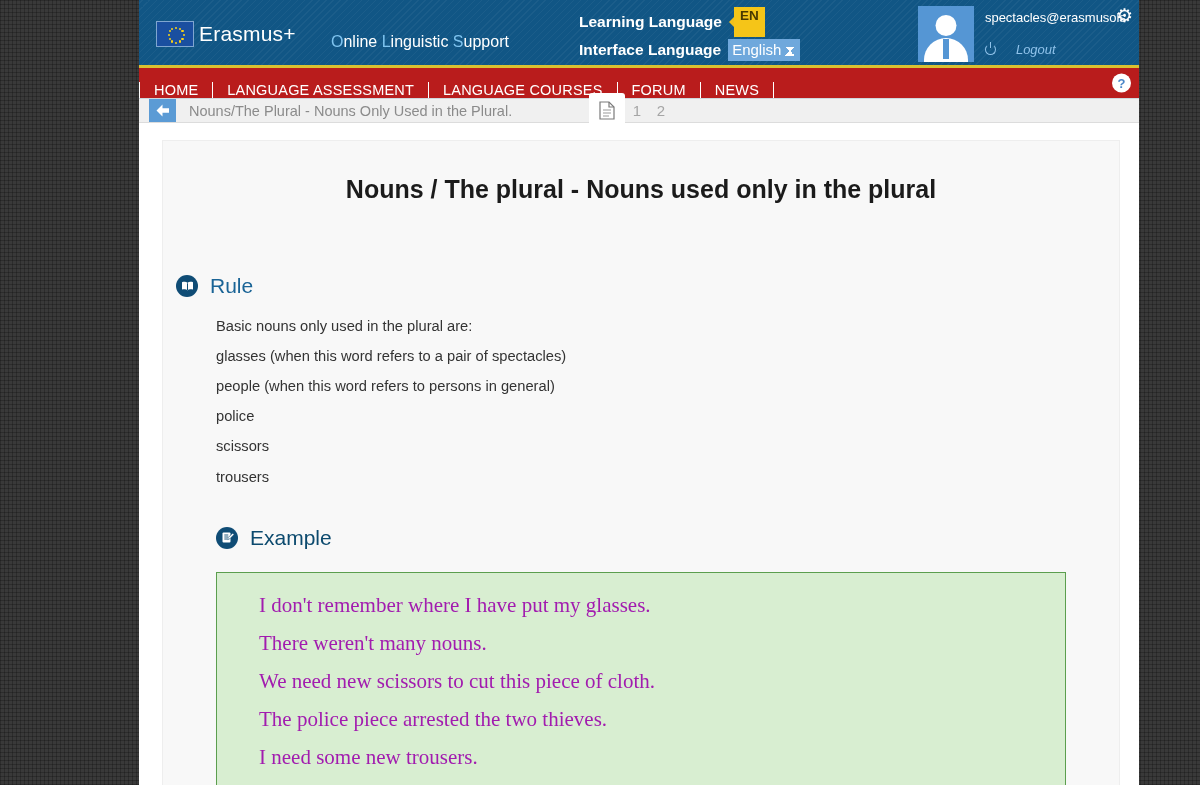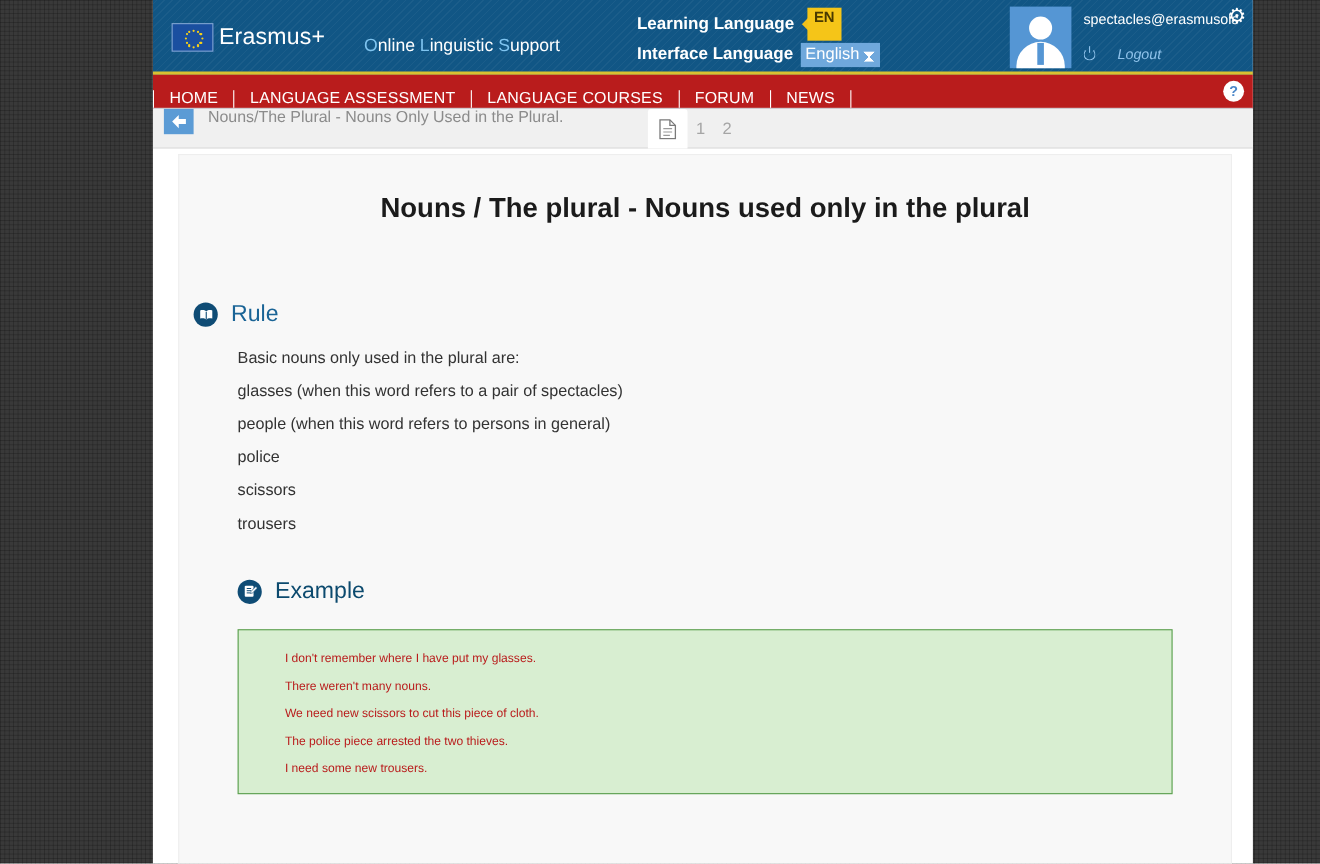--- a/index.html
+++ b/index.html
@@ -140,22 +140,22 @@
   .nav a:first-child { border-left: 1px solid #ffffff; }
   .helpbtn {
     position: absolute; right: 8px; top: 50%; transform: translateY(-50%);
     width: 19px; height: 19px; border-radius: 50%; background: #ffffff;
     color: #4a86c8; font-size: 13px; font-weight: bold;
     display: flex; align-items: center; justify-content: center; cursor: pointer;
   }
 
   
   .crumbbar {
-    height: 36px; background: #f0f0f0; border-bottom: 1px solid #dcdcdc;
-    display: flex; align-items: flex-start; position: relative;
+    height: 24px; background: #f0f0f0; border-bottom: 1px solid #dcdcdc;
+    display: flex; align-items: center; position: relative;
   }
   .backbtn {
     width: 27px; height: 23px; background: #5b9bd5; margin-left: 10px;
     display: flex; align-items: center; justify-content: center; cursor: pointer;
   }
   .backbtn svg { display: block; }
   .crumbtxt {
     margin-left: 13px; color: #8b8b8b; font-size: 14.5px; white-space: nowrap;
   }
   .pager { position: absolute; left: 450px; display: flex; align-items: center; height: 36px; }
@@ -191,21 +191,21 @@
   .sectitle { font-size: 21px; color: #1a6496; font-weight: 400; }
   .sectitle.green { color: #0c4a6e; }
 
   .rulebody { margin: 19px 0 0 53px; }
   .rulebody p { margin: 0 0 11px 0; font-size: 14.7px; color: #333333; line-height: 1.3; }
 
   .examplebox {
     margin: 22px 0 0 53px; width: 850px;
     background: #d8eed1; border: 1px solid #5b9e4e; padding: 20px 0 16px 42px;
   }
-  .examplebox p { margin: 0 0 13px 0; font-size: 11px; color: #b91c1c; }
+  .examplebox p { margin: 0 0 13px 0; font-size: 21px; color: #a21caf; font-family: Liberation Serif, serif; }
   .examplebox p:last-child { margin-bottom: 0; }
 </style>
 </head>
 <body>
 
 <div id="page">
 
   <div class="hdr">
 
     <div class="brand">

